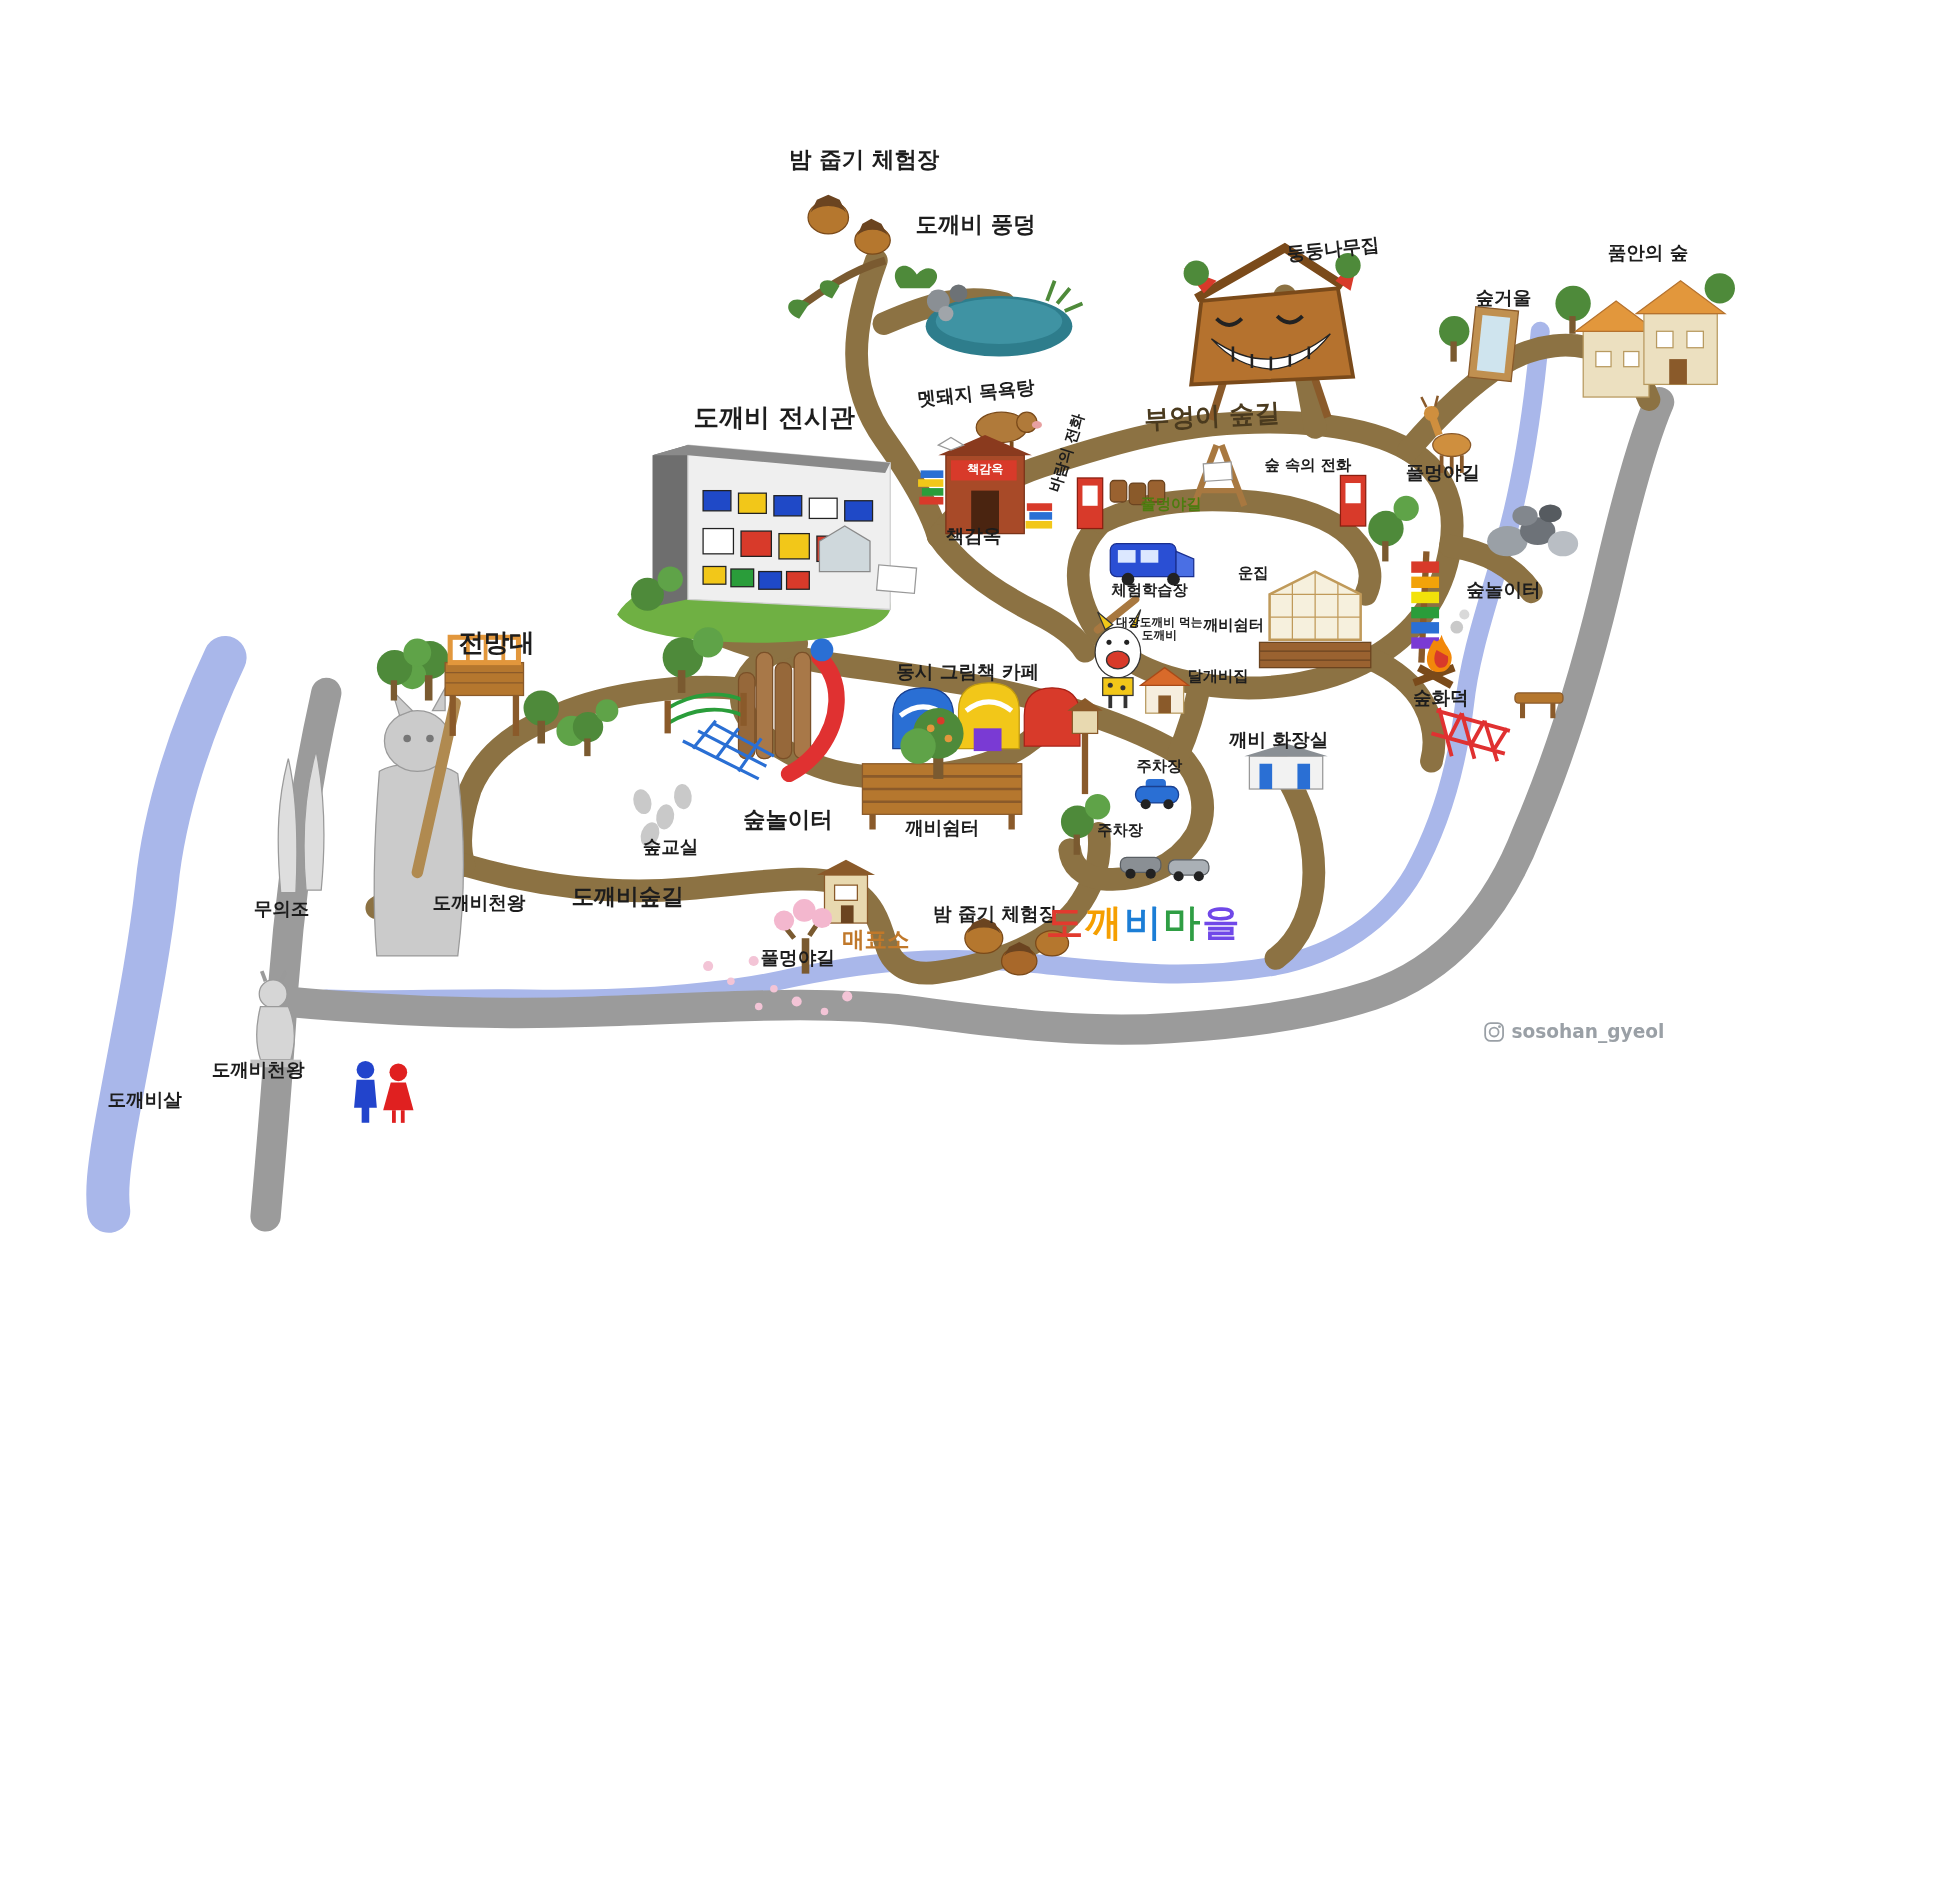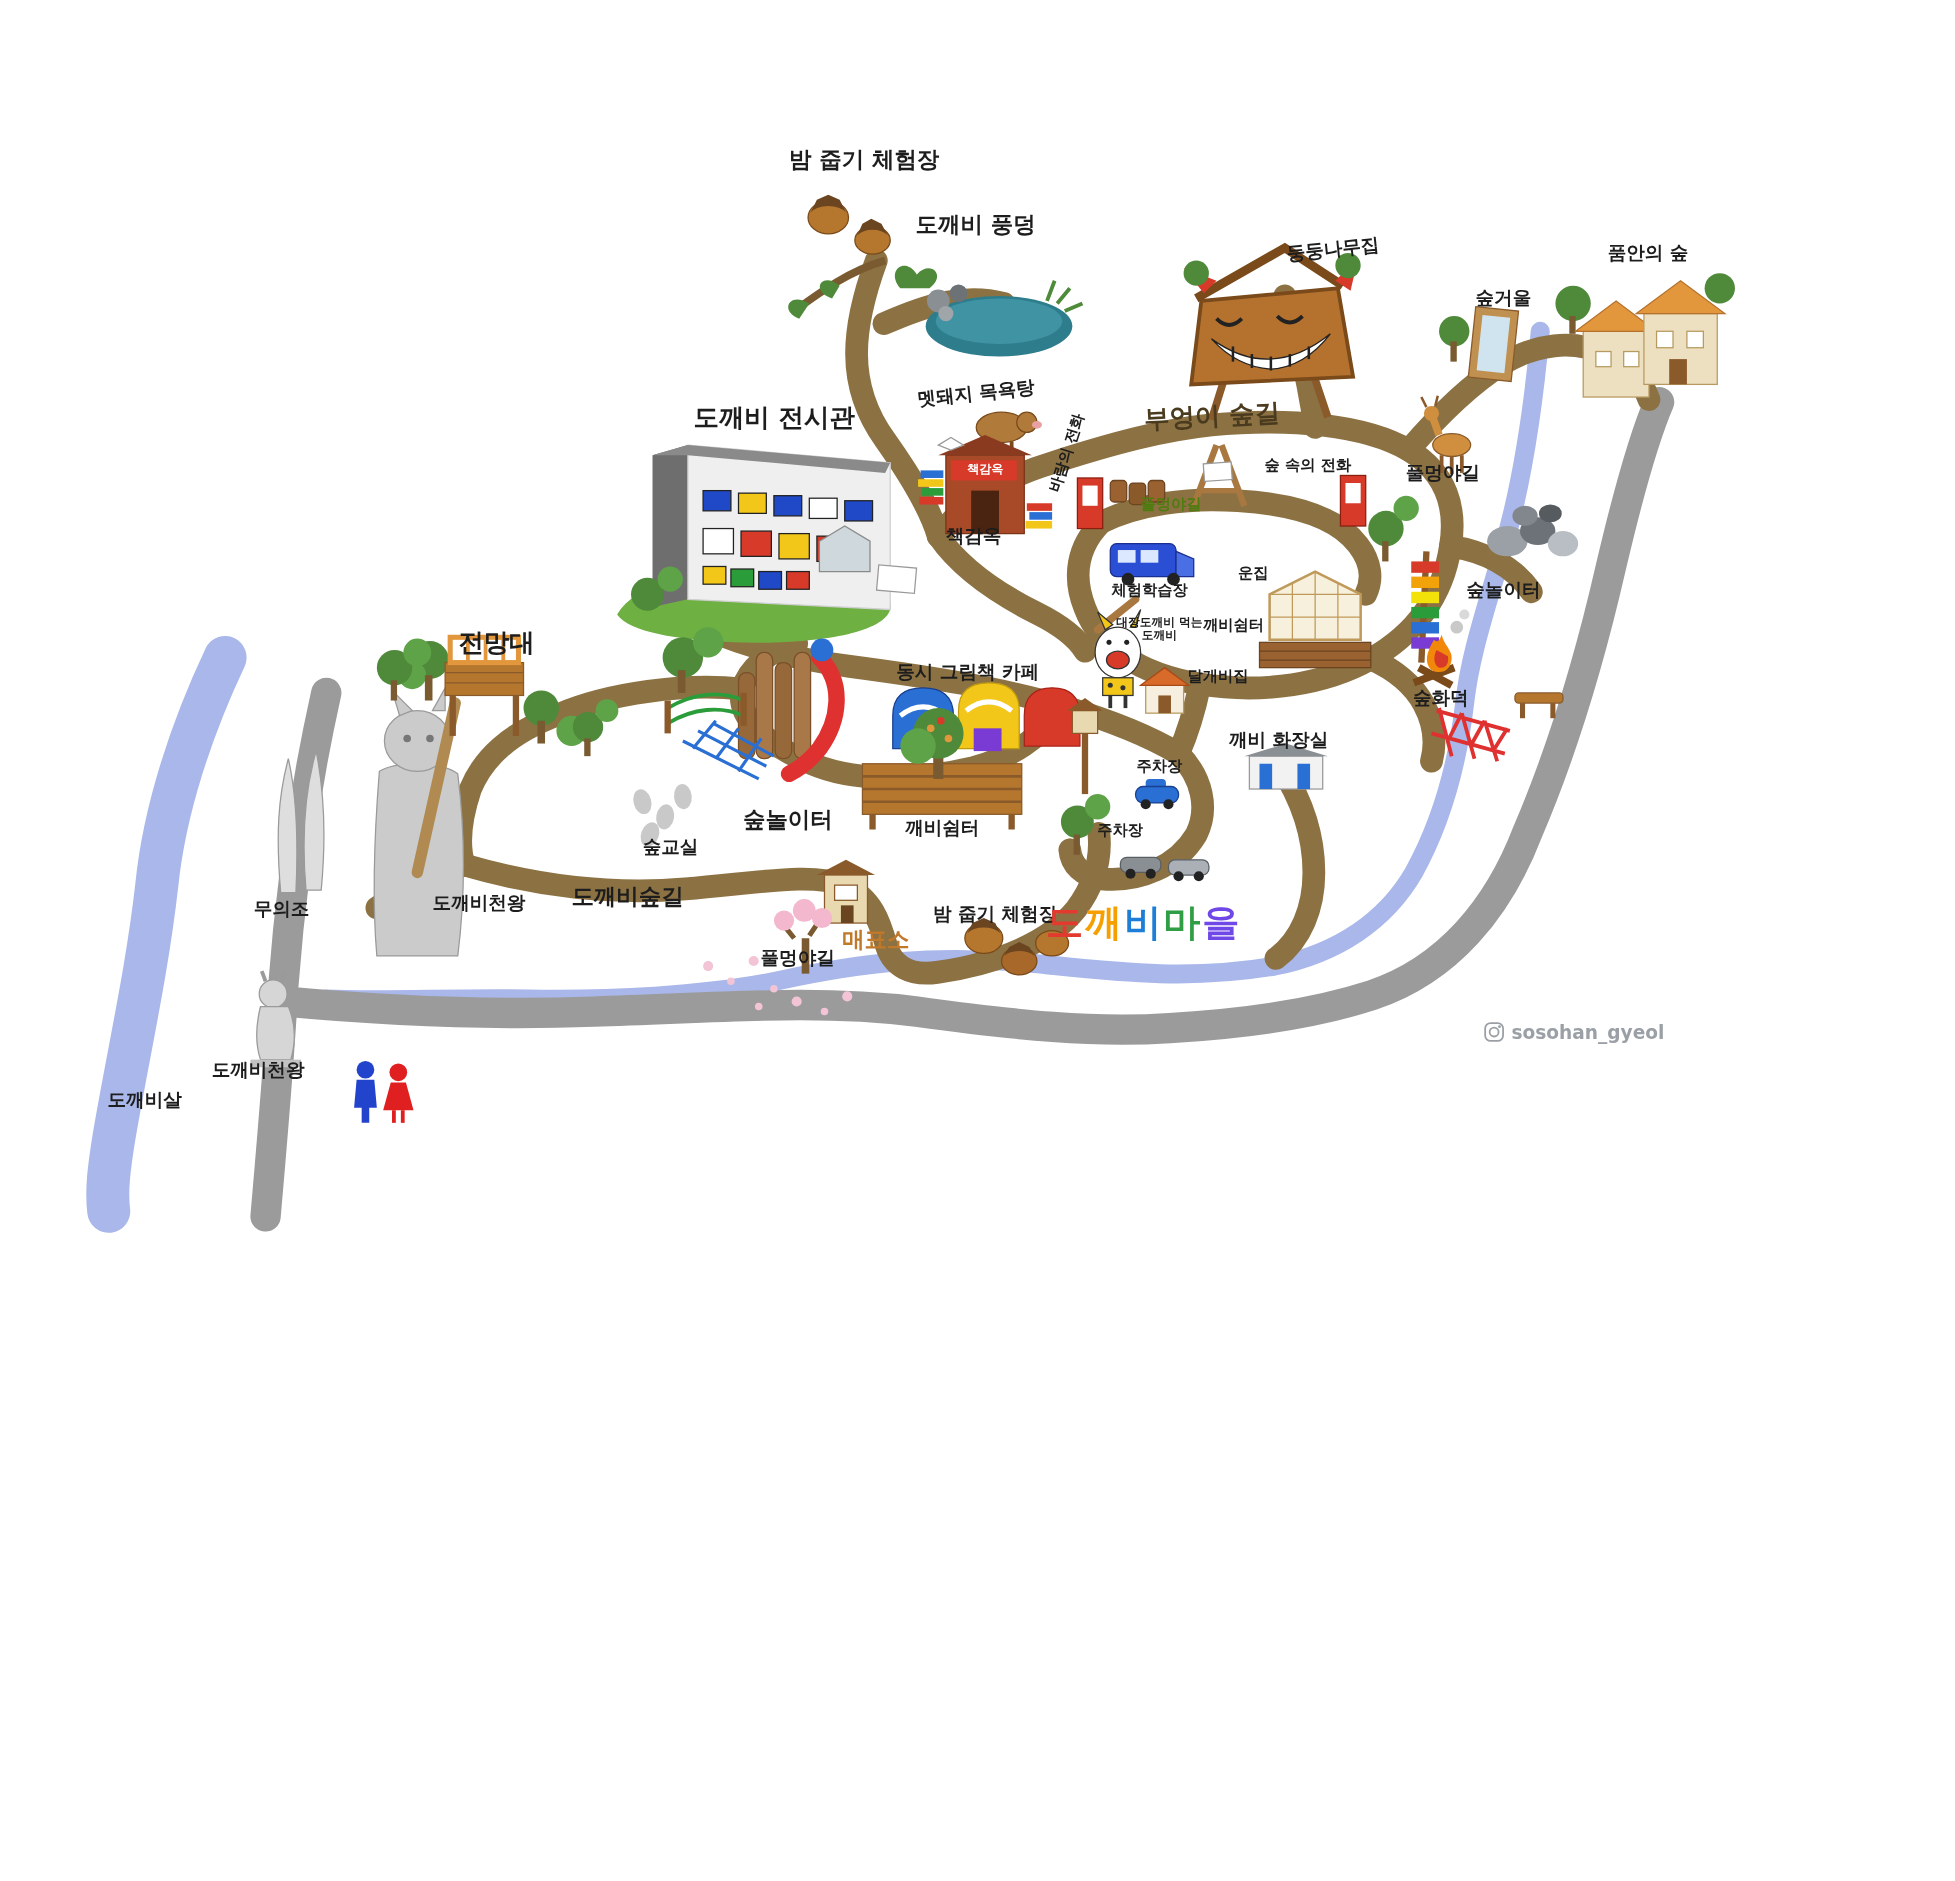--- a/index.html
+++ b/index.html
@@ -7,21 +7,21 @@
   .map-root{position:relative;width:100vw;height:68.56vw;overflow:hidden;background:#ffffff;}
   .art{position:absolute;inset:0;width:100%;height:100%;}
   .lbl{position:absolute;transform:translate(-50%,-50%);font-weight:700;color:#1d1d1d;white-space:pre;text-align:center;line-height:1.15;}
   .lbl-xs{font-size:.60vw}
   .lbl-s{font-size:.78vw}
   .lbl-m{font-size:.95vw}
   .lbl-l{font-size:1.15vw}
   .lbl-xl{font-size:1.3vw}
   .lbl-sign{font-size:.62vw;color:#ffffff;font-weight:700;}
   .title-wrap{position:absolute;transform:translate(-50%,-50%);font-size:1.9vw;font-weight:800;letter-spacing:.1vw;white-space:nowrap;}
-  .credit{position:absolute;transform:translate(-50%,-50%);display:flex;align-items:flex-end;gap:.35vw;color:#9aa0a6;font-size:.95vw;font-weight:700;}
+  .credit{position:absolute;transform:translate(-50%,-50%);display:flex;align-items:flex-start;gap:.35vw;color:#9aa0a6;font-size:.95vw;font-weight:700;}
   .credit svg{width:1.1vw;height:1.1vw;}
 </style>
 </head>
 <body>
 
 <div class="map-root">
 
   <svg class="art" viewBox="0 0 1546 1060" preserveAspectRatio="none">
 
     <g>

